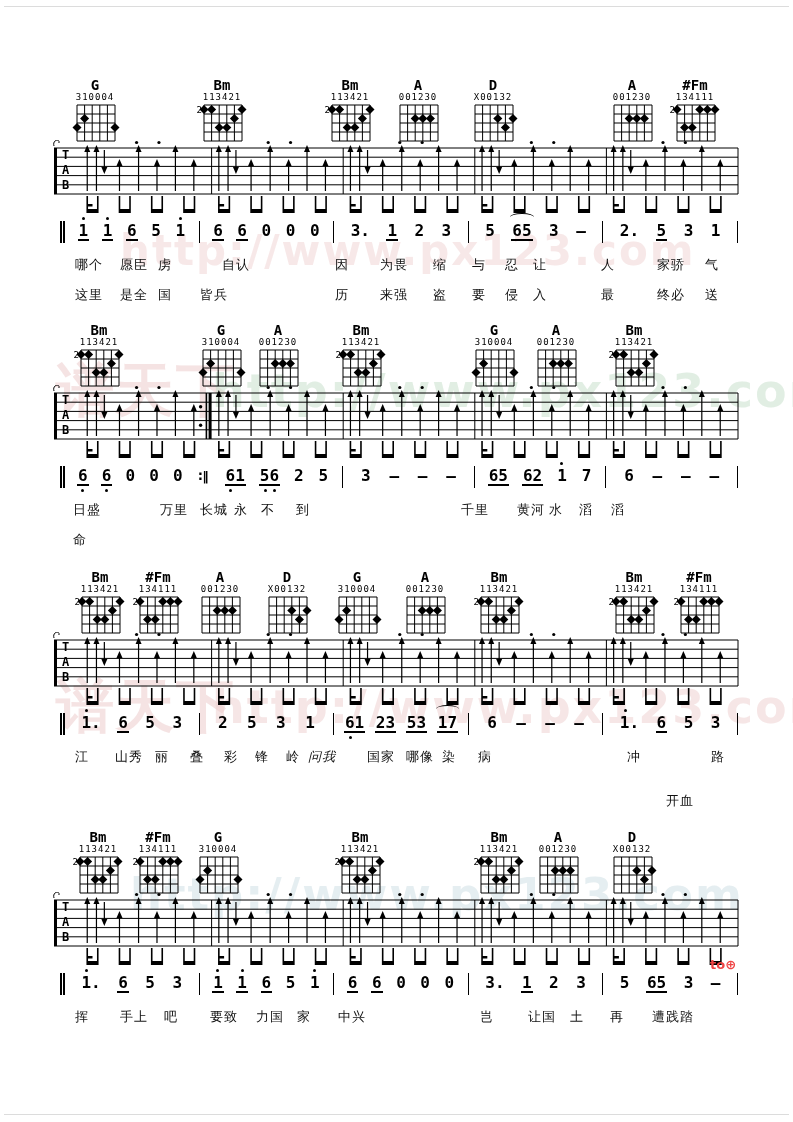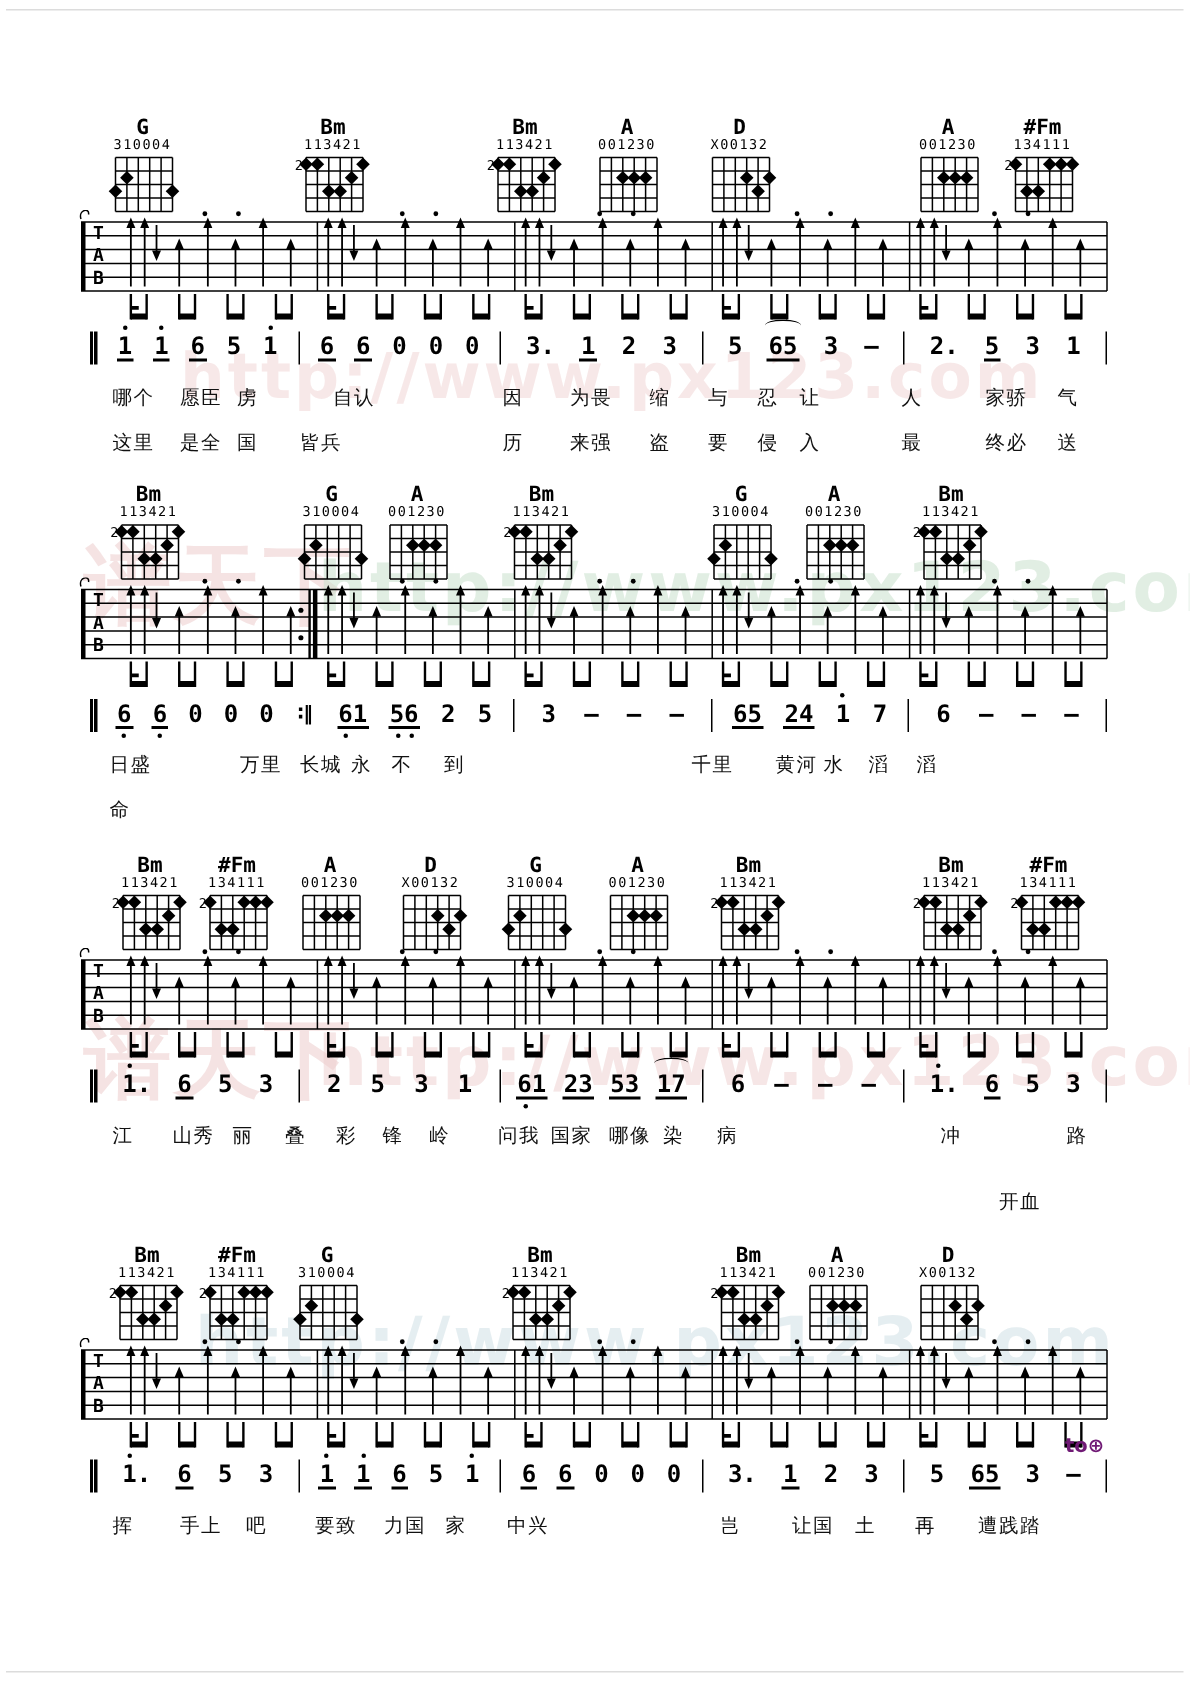--- a/index.html
+++ b/index.html
@@ -19,21 +19,21 @@
   .bar.rep{width:16px;background:none;font:bold 13px "DejaVu Sans",sans-serif;line-height:22px;text-align:center}
   .tk{position:relative;font:bold 16px "DejaVu Sans Mono",monospace;line-height:17px;padding:0 1px;color:#000}
   .tk.u{border-bottom:2px solid #000}
   .tk i{position:absolute;width:3px;height:3px;background:#000;border-radius:50%;left:50%;margin-left:-1.5px}
   .tk i.da{top:-5px}
   .tk i.db{bottom:-8px}
   .tk i.dbf{left:30%}
   .tk i.db2{left:74%}
   .tk.slur::before{content:"";position:absolute;left:-1px;right:-1px;top:-9px;height:7px;border-top:1.6px solid #000;border-radius:50% 50% 0 0}
   .lyr{position:absolute;font:13px "DejaVu Sans",sans-serif;color:#111;white-space:nowrap;letter-spacing:1px}
-  .coda{position:absolute;left:710px;top:127px;font:bold 13px "DejaVu Sans",sans-serif;color:#701a75;z-index:3}
+  .coda{position:absolute;left:710px;top:127px;font:bold 13px "DejaVu Sans",sans-serif;color:#ef4444;z-index:3}
 </style>
 </head>
 <body>
 
 <div id="sheet">
   <div class="rule" style="top:6px"></div>
   <div class="rule" style="top:1114px"></div>
 <div class="wm" style="left: 120px; top: 226px; font-size: 42px; color: rgba(238, 205, 205, 0.45);">http://www.px123.com</div>
     <div class="wm" style="left: 56px; top: 352px; font-size: 58px; color: rgba(236, 200, 200, 0.5);">谱天下</div>
     <div class="wm" style="left: 212px; top: 364px; font-size: 46px; color: rgba(200, 224, 204, 0.55);">http://www.px123.com</div>
@@ -725,21 +725,21 @@
         <span class="bar"></span>
         <div class="measure">
           <span class="tk">3</span>
           <span class="tk">—</span>
           <span class="tk">—</span>
           <span class="tk">—</span>
         </div>
         <span class="bar"></span>
         <div class="measure">
           <span class="tk u">65</span>
-          <span class="tk u">24</span>
+          <span class="tk u">62</span>
           <span class="tk">1<i class="da"></i></span>
           <span class="tk">7</span>
         </div>
         <span class="bar"></span>
         <div class="measure">
           <span class="tk">6</span>
           <span class="tk">—</span>
           <span class="tk">—</span>
           <span class="tk">—</span>
         </div>
@@ -1134,21 +1134,21 @@
         </div>
         <span class="bar"></span>
       </div>
       <span class="lyr" style="left: 75px; top: 178px;">江</span>
       <span class="lyr" style="left: 115px; top: 178px;">山秀</span>
       <span class="lyr" style="left: 155px; top: 178px;">丽</span>
       <span class="lyr" style="left: 190px; top: 178px;">叠</span>
       <span class="lyr" style="left: 224px; top: 178px;">彩</span>
       <span class="lyr" style="left: 255px; top: 178px;">锋</span>
       <span class="lyr" style="left: 286px; top: 178px;">岭</span>
-      <span class="lyr" style="left: 332px; top: 178px;">问我</span>
+      <span class="lyr" style="left: 308px; top: 178px; font-style: italic;">问我</span>
       <span class="lyr" style="left: 367px; top: 178px; font-family: Liberation Mono, monospace;">国家</span>
       <span class="lyr" style="left: 406px; top: 178px;">哪像</span>
       <span class="lyr" style="left: 442px; top: 178px;">染</span>
       <span class="lyr" style="left: 478px; top: 178px;">病</span>
       <span class="lyr" style="left: 627px; top: 178px;">冲</span>
       <span class="lyr" style="left: 666px; top: 178px; margin-top: 44px;">开血</span>
       <span class="lyr" style="left: 711px; top: 178px;">路</span>
     </section>
     <section class="system" style="top: 830px;">
       <div class="chord" style="left: 70px;"><div class="cname">Bm</div><div class="cfrets">113421</div><svg width="56" height="42">

